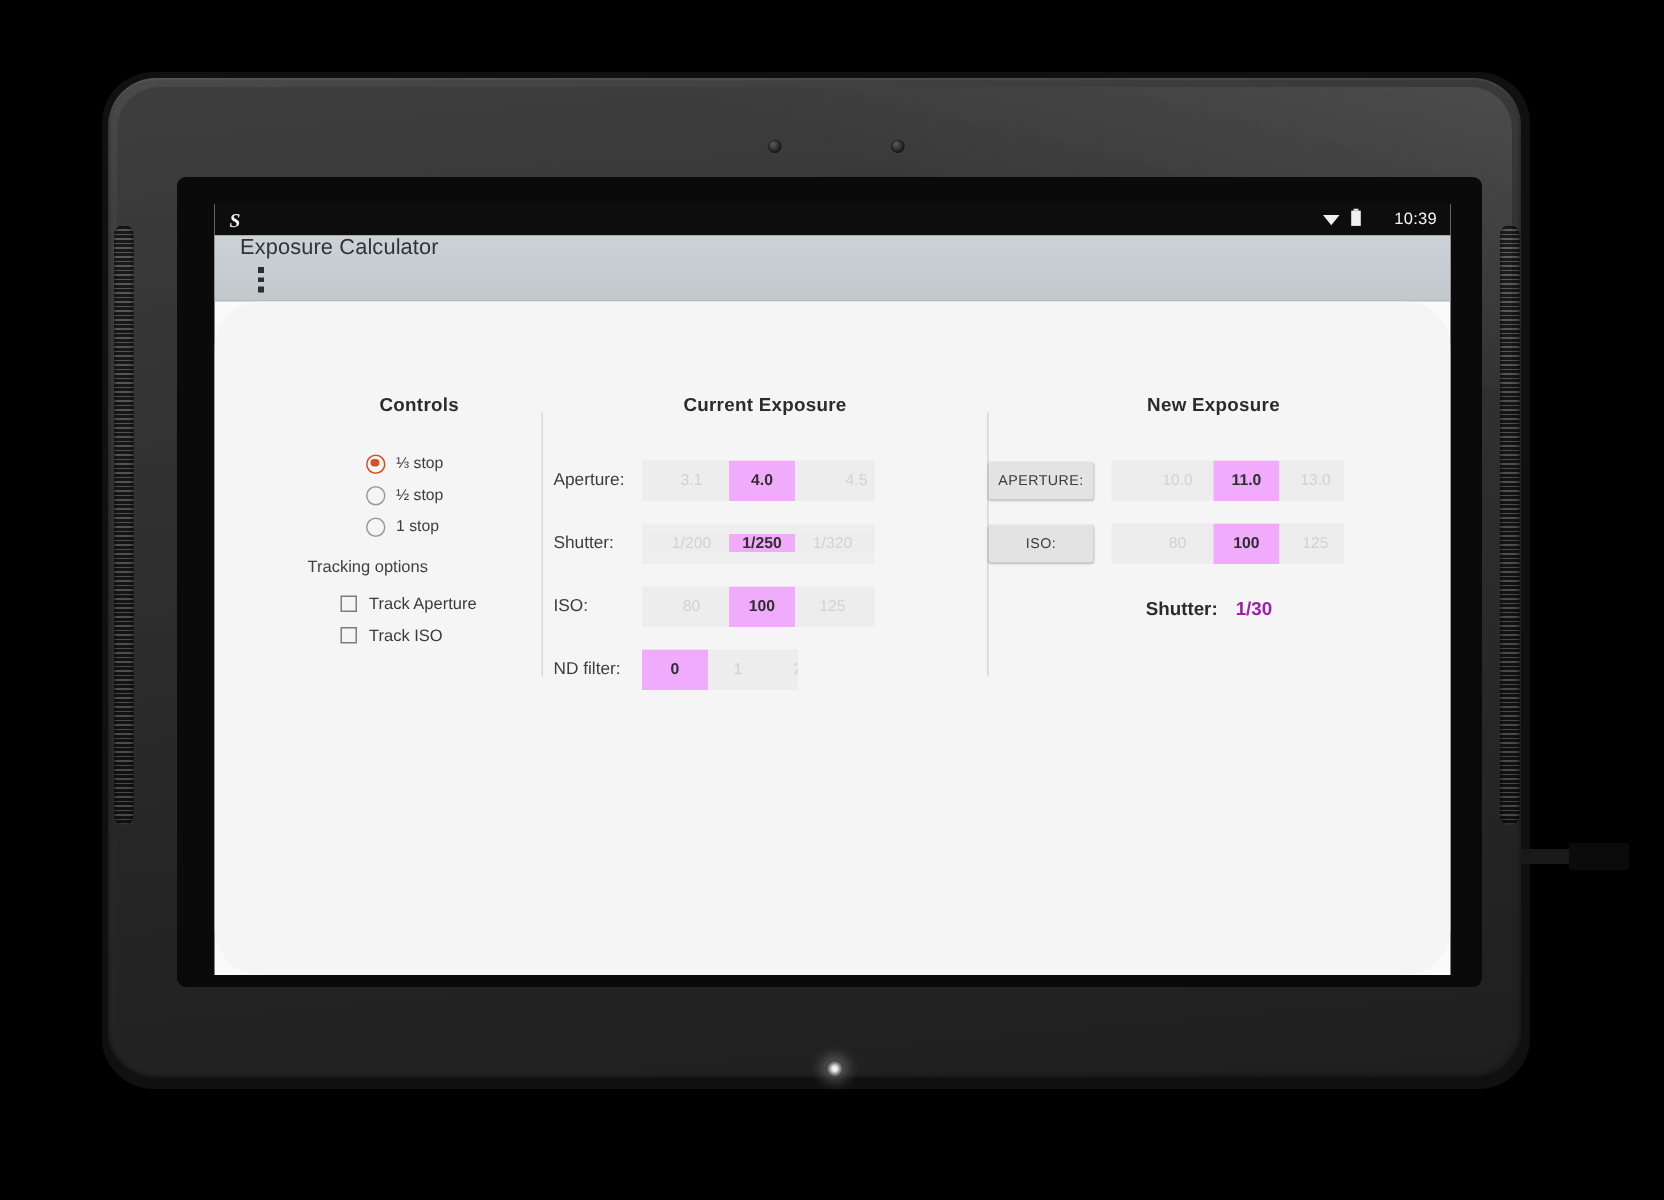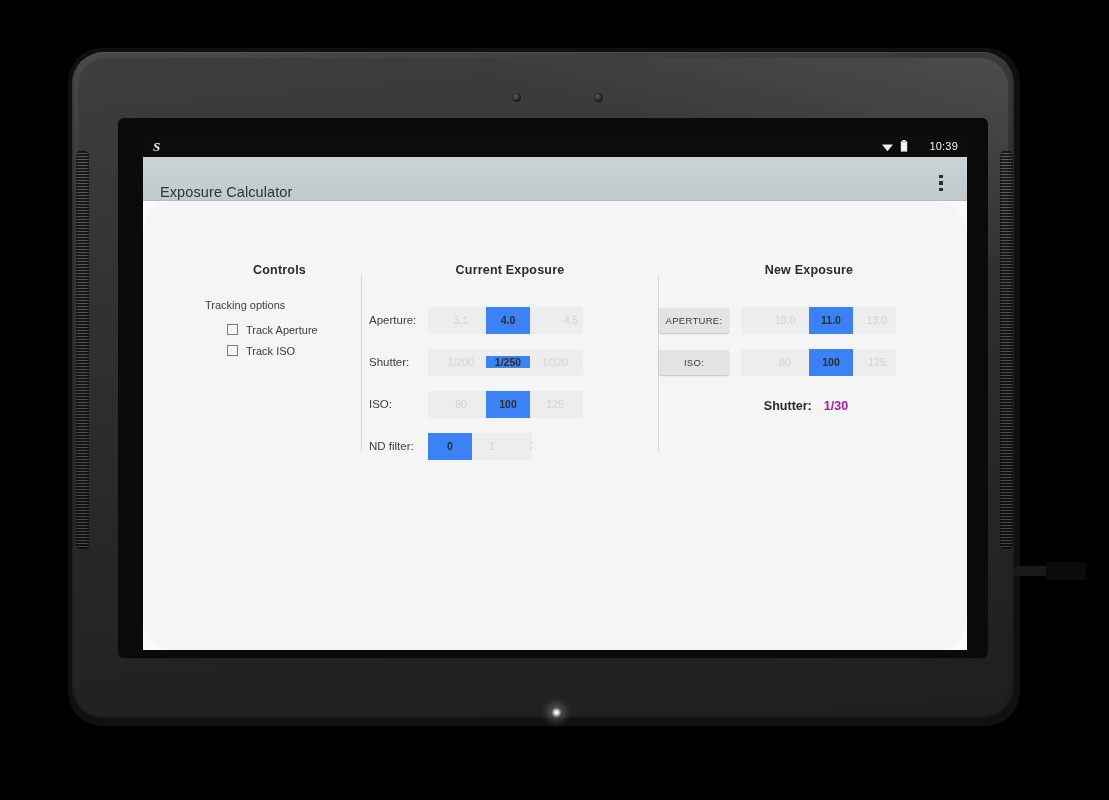--- a/index.html
+++ b/index.html
@@ -149,24 +149,25 @@
     line-height: 1;
     margin-left: 15px;
   }
 
   
   .app-bar {
     position: relative;
     height: 44px;
     background: linear-gradient(to bottom, #ccd3d6 0%, #c6cdd0 55%, #c2c9cc 100%);
     display: flex;
-    align-items: flex-end;
+    align-items: flex-start;
     padding: 0 12px 0 17px;
     box-sizing: border-box;
     border-bottom: 1px solid #b4bbbe;
+    flex-direction: column;
   }
   .app-title {
     font-size: 14.5px;
     color: #2f3437;
     flex: 1;
     letter-spacing: 0.1px;
   }
   .overflow-btn {
     width: 28px; height: 34px;
     display: flex; flex-direction: column;
@@ -306,21 +307,21 @@
     display: flex;
     align-items: center;
     justify-content: center;
     font-size: 10.5px;
     color: #d2d2d2;
     flex: none;
     cursor: pointer;
     background: #ededed;
   }
   .picker-cell.sel {
-    background: #3b82f6;
+    background: #f0abfc;
     color: #2e2e2e;
     font-weight: bold;
   }
 
   
   .new-row {
     display: flex;
     align-items: center;
     height: 42px;
   }
@@ -409,20 +410,34 @@
         <span></span>
         <span></span>
       </div>
     </div>
 
     <div class="content">
       <div class="panels">
 
         <div class="panel panel-controls">
           <div class="panel-title">Controls</div>
+          <div class="radio-list">
+              <div class="radio-row selected">
+                <span class="radio-mark"></span>
+                <span class="radio-label">⅓ stop</span>
+              </div>
+              <div class="radio-row">
+                <span class="radio-mark"></span>
+                <span class="radio-label">½ stop</span>
+              </div>
+              <div class="radio-row">
+                <span class="radio-mark"></span>
+                <span class="radio-label">1 stop</span>
+              </div>
+            </div>
           <div class="tracking-title">Tracking options</div>
           <div class="check-list">
               <div class="check-row">
                 <span class="check-mark"></span>
                 <span class="check-label">Track Aperture</span>
               </div>
               <div class="check-row">
                 <span class="check-mark"></span>
                 <span class="check-label">Track ISO</span>
               </div>

